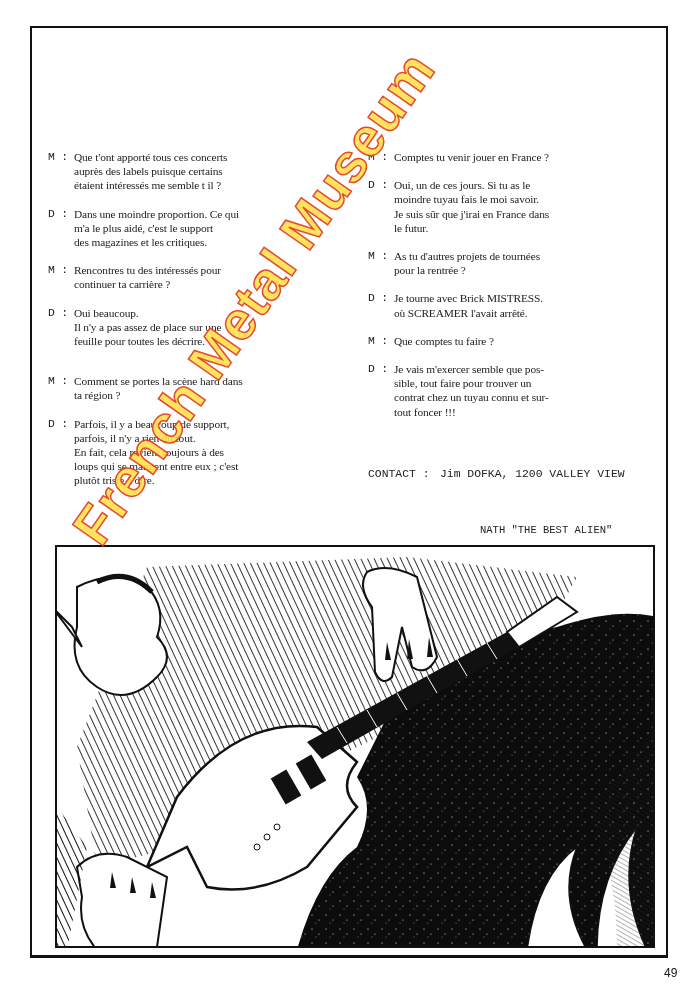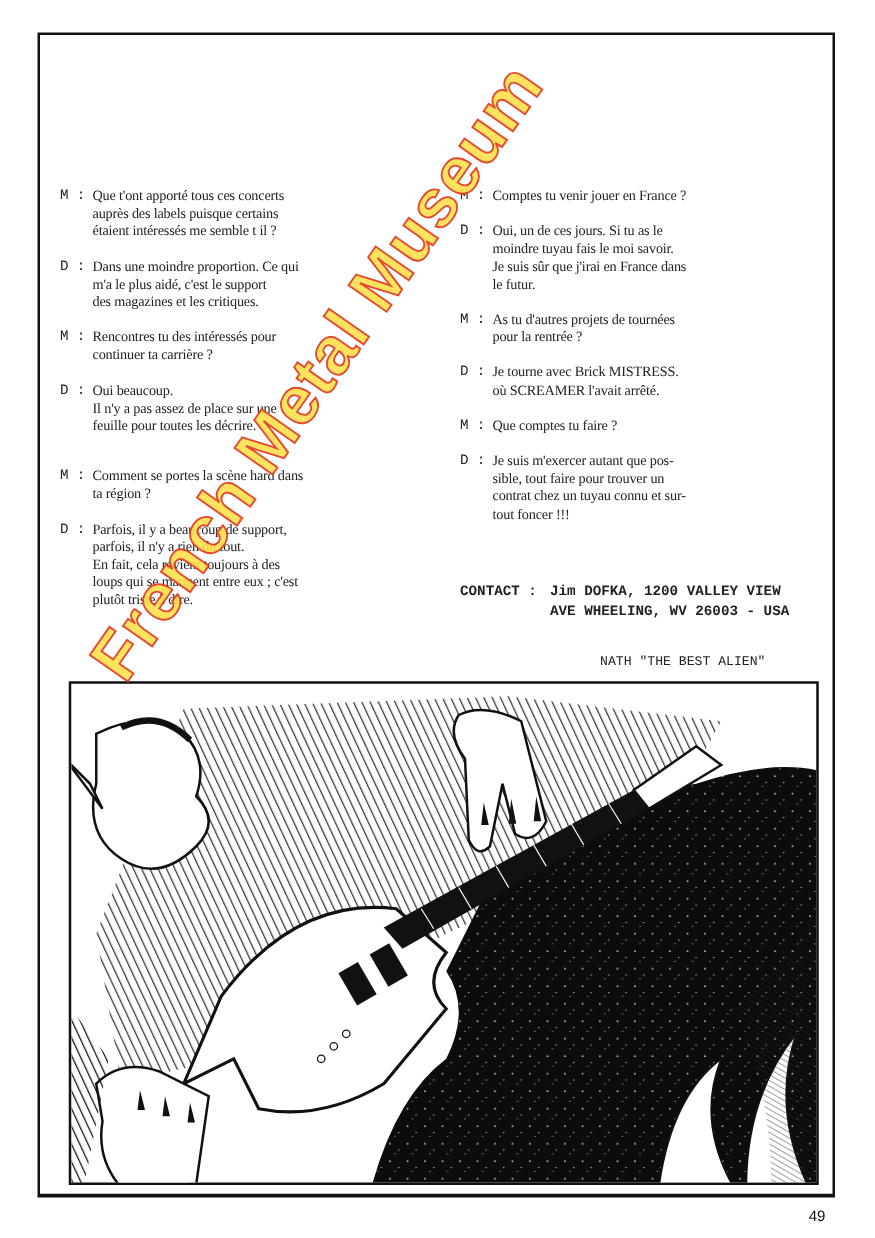--- a/index.html
+++ b/index.html
@@ -6,26 +6,26 @@
   body { width:700px; height:990px; position:relative; overflow:hidden; font-family:"DejaVu Sans Mono", monospace; color:#1a1a1a; }
   .page-border { position:absolute; left:30px; top:26px; width:638px; height:932px; border:2px solid #111; border-bottom-width:3px; box-sizing:border-box; }
   .col { position:absolute; font-family:"Liberation Mono", "DejaVu Sans Mono", monospace; font-size:11.4px; line-height:14.2px; color:#222; letter-spacing:-0.15px; }
   .col-left { left:48px; top:150px; width:305px; }
   .col-right { left:368px; top:150px; width:300px; }
   .qa { display:flex; margin-bottom:14px; }
   .speaker { width:26px; flex:0 0 26px; white-space:pre; }
   .body-text { flex:1; }
   .body-text span { display:block; white-space:pre;font-family:Liberation Serif, serif; }
   .contact { position:absolute; left:368px; top:466px; font-family:"Liberation Mono", "DejaVu Sans Mono", monospace; font-size:11.4px; line-height:16px; color:#222; }
-  .contact .row { display:flex;font-weight:bold; }
+  .contact .row { display:flex; }
   .contact .lbl { width:72px; white-space:pre; }
   .contact .lines span { display:block; white-space:pre; }
   .signature { position:absolute; left:480px; top:524px; font-family:"Liberation Mono", "DejaVu Sans Mono", monospace; font-size:10.5px; color:#222; white-space:pre; }
   .illustration { position:absolute; left:55px; top:545px; width:600px; height:403px; border:2px solid #111; box-sizing:border-box; overflow:hidden; background:#fff; }
-  .page-number { position:absolute; left:647px; top:966px; font-family:"Liberation Sans", sans-serif; font-size:12px; color:#111; }
+  .page-number { position:absolute; left:664px; top:966px; font-family:"Liberation Sans", sans-serif; font-size:12px; color:#111; }
   .watermark { position:absolute; left:60px; top:520px; font-family:"Liberation Sans", sans-serif; font-weight:bold; font-size:54px; color:#ffe14d; -webkit-text-stroke:1.5px #e2371b; transform:rotate(-55deg); transform-origin:left top; white-space:nowrap; opacity:0.9; pointer-events:none; letter-spacing:1px; }
 </style>
 </head>
 <body>
 
 <div class="page-border"></div>
 
 <div class="col col-left">
   <div class="qa">
     <div class="speaker">M :</div>
@@ -109,34 +109,33 @@
   </div>
   <div class="qa">
     <div class="speaker">M :</div>
     <div class="body-text">
       <span>Que comptes tu faire ?</span>
     </div>
   </div>
   <div class="qa">
     <div class="speaker">D :</div>
     <div class="body-text">
-      <span>Je suis m'exercer autant que pos-</span>
+      <span>Je vais m'exercer semble que pos-</span>
       <span>sible, tout faire pour trouver un</span>
       <span>contrat chez un tuyau connu et sur-</span>
       <span>tout foncer !!!</span>
     </div>
   </div>
 </div>
 
 <div class="contact">
   <div class="row">
     <div class="lbl">CONTACT :</div>
     <div class="lines">
       <span>Jim DOFKA, 1200 VALLEY VIEW</span>
-      <span>AVE WHEELING, WV 26003 - USA</span>
     </div>
   </div>
 </div>
 
 <div class="signature">NATH "THE BEST ALIEN"</div>
 
 <div class="illustration" title="Ink drawing: vampire-like figure with pointed ear, clawed hands with black nails gripping an electric guitar, black starry smoke and flame shapes">
   <svg width="600" height="403" viewBox="0 0 600 403">
     <defs>
       <pattern id="hatch" width="6" height="6" patternUnits="userSpaceOnUse" patternTransform="rotate(-25)">

